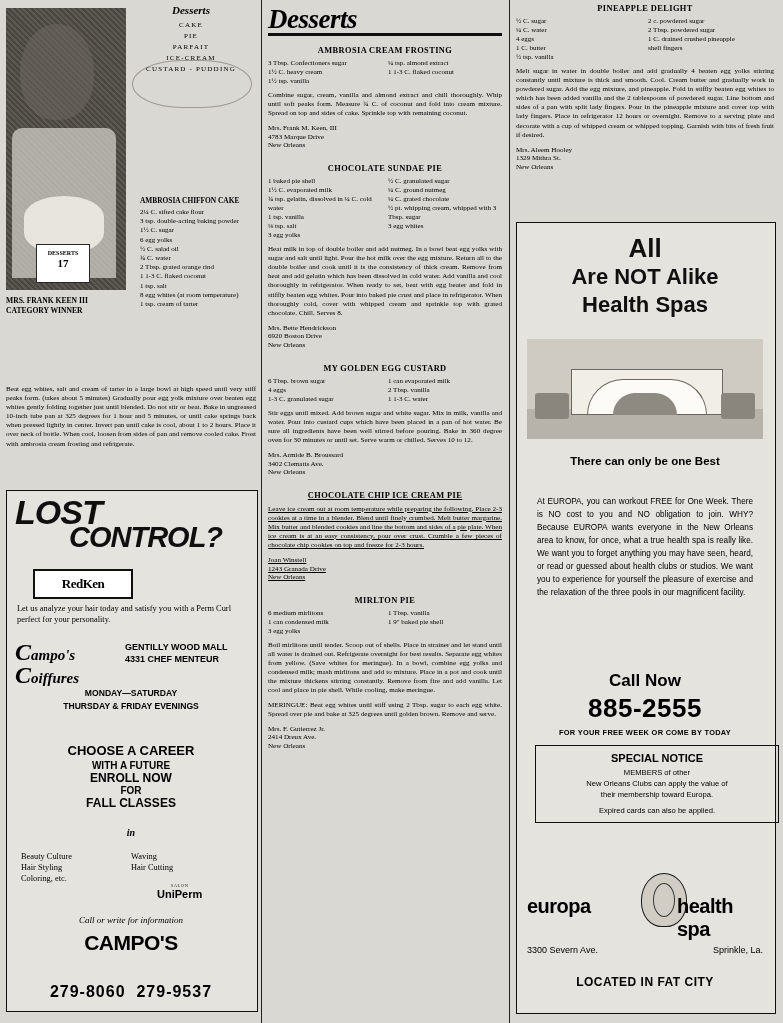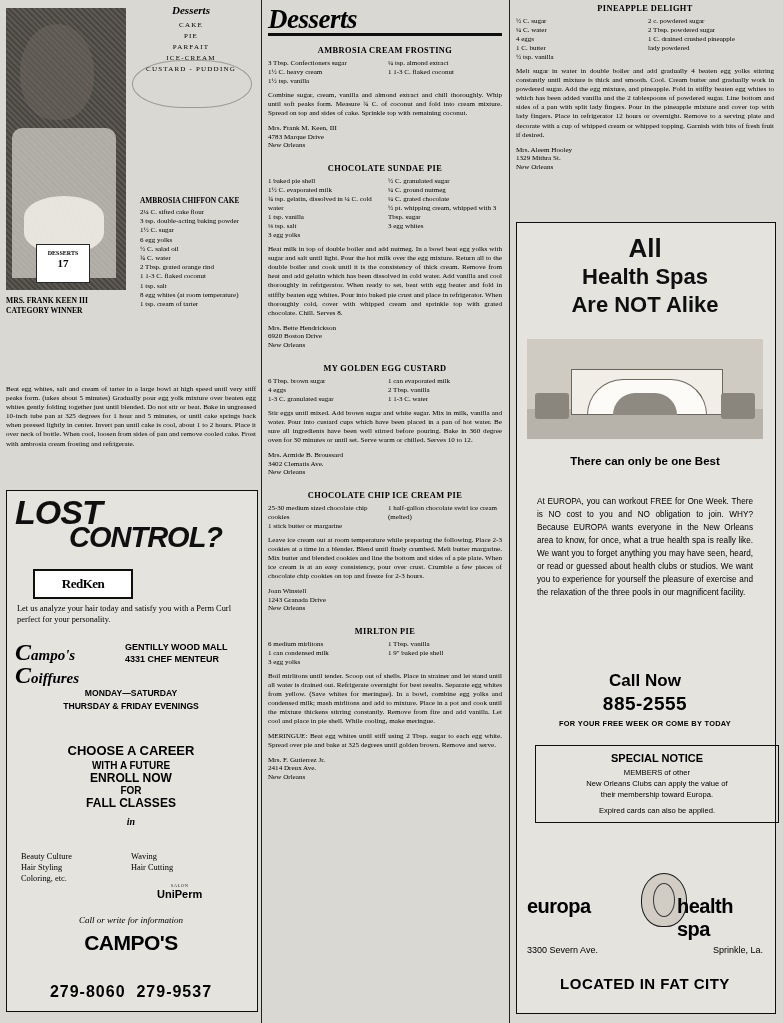--- a/index.html
+++ b/index.html
@@ -121,21 +121,21 @@
       <div>MONDAY—SATURDAY</div>
       <div>THURSDAY &amp; FRIDAY EVENINGS</div>
     </div>
 
     <div style="position:absolute;left:0;top:252px;width:248px;text-align:center;font-family:'Liberation Sans',sans-serif;font-weight:bold;">
       <div style="font-size:13px;">CHOOSE A CAREER</div>
       <div style="font-size:10px;margin-top:2px;">WITH A FUTURE</div>
       <div style="font-size:12px;">ENROLL NOW</div>
       <div style="font-size:10px;">FOR</div>
       <div style="font-size:12px;">FALL CLASSES</div>
-      <div style="font-style:italic;font-family:'Liberation Serif',serif;font-size:10px;margin-top:6px;">in</div>
+      <div style="font-style:italic;font-family:'Liberation Serif',serif;font-size:10px;margin-top:17px;">in</div>
     </div>
 
     <div style="position:absolute;left:14px;top:360px;width:220px;font-family:'Liberation Serif',serif;font-size:8.4px;line-height:11px;">
       <div style="display:flex;">
         <div style="width:110px;">Beauty Culture</div>
         <div style="width:100px;">Waving</div>
       </div>
       <div style="display:flex;">
         <div style="width:110px;">Hair Styling</div>
         <div style="width:100px;">Hair Cutting</div>
@@ -228,31 +228,22 @@
         </div>
       </div>
       <div class="body-txt">Stir eggs until mixed. Add brown sugar and white sugar. Mix in milk, vanilla and water. Pour into custard cups which have been placed in a pan of hot water. Be sure all ingredients have been well stirred before pouring. Bake in 360 degree oven for 30 minutes or until set. Serve warm or chilled. Serves 10 to 12.</div>
       <div class="sig">
         <div>Mrs. Armide B. Broussard</div>
         <div>3402 Clematis Ave.</div>
         <div>New Orleans</div>
       </div>
     </div>
 
-    <div style="margin-top:14px;">
+    <div style="margin-top:14px;text-decoration:underline;">
       <div class="recipe-title">CHOCOLATE CHIP ICE CREAM PIE</div>
-      <div class="ing">
-        <div>
-          <div>25-30 medium sized chocolate chip cookies</div>
-          <div>1 stick butter or margarine</div>
-        </div>
-        <div>
-          <div>1 half-gallon chocolate swirl ice cream (melted)</div>
-        </div>
-      </div>
       <div class="body-txt">Leave ice cream out at room temperature while preparing the following. Place 2-3 cookies at a time in a blender. Blend until finely crumbed. Melt butter margarine. Mix butter and blended cookies and line the bottom and sides of a pie plate. When ice cream is at an easy consistency, pour over crust. Crumble a few pieces of chocolate chip cookies on top and freeze for 2-3 hours.</div>
       <div class="sig">
         <div>Joan Winstell</div>
         <div>1243 Granada Drive</div>
         <div>New  Orleans</div>
       </div>
     </div>
 
     <div style="margin-top:14px;">
       <div class="recipe-title">MIRLTON PIE</div>
@@ -285,57 +276,57 @@
           <div>½ C. sugar</div>
           <div>¼ C. water</div>
           <div>4 eggs</div>
           <div>1 C. butter</div>
           <div>½ tsp. vanilla</div>
         </div>
         <div>
           <div>2 c. powdered sugar</div>
           <div>2 Tbsp. powdered sugar</div>
           <div>1 C. drained crushed pineapple</div>
-          <div>lady powdered</div>
+          <div>shell fingers</div>
         </div>
       </div>
       <div class="body-txt">Melt sugar in water in double boiler and add gradually 4 beaten egg yolks stirring constantly until mixture is thick and smooth. Cool. Cream butter and gradually work in powdered sugar. Add the egg mixture, and pineapple. Fold in stiffly beaten egg whites to which has been added vanilla and the 2 tablespoons of powdered sugar. Line bottom and sides of a pan with split lady fingers. Pour in the pineapple mixture and cover top with lady fingers. Place in refrigerator 12 hours or overnight. Remove to a serving plate and decorate with a cup of whipped cream or whipped topping. Garnish with bits of fresh fruit if desired.</div>
       <div class="sig">
         <div>Mrs. Aleem Hooley</div>
         <div>1329 Mithra St.</div>
         <div>New Orleans</div>
       </div>
     </div>
   </div>
 
   <div class="adbox" style="left:516px;top:222px;width:258px;height:790px;">
     <div style="position:absolute;left:0;top:10px;width:256px;text-align:center;font-family:'Liberation Sans',sans-serif;font-weight:bold;color:#111;">
       <div style="font-size:26px;line-height:30px;">All</div>
+      <div style="font-size:22px;line-height:28px;">Are NOT Alike</div>
       <div style="font-size:22px;line-height:28px;">Health Spas</div>
-      <div style="font-size:22px;line-height:28px;">Are NOT Alike</div>
     </div>
 
     <div style="position:absolute;left:10px;top:116px;width:236px;height:100px;background:#cdc9c1;overflow:hidden;">
       <div style="position:absolute;left:0;bottom:0;width:236px;height:30px;background:#b7b2a9;"></div>
       <div style="position:absolute;left:44px;bottom:24px;width:150px;height:44px;background:#efece6;border:1px solid #6c675f;"></div>
       <div style="position:absolute;left:60px;bottom:24px;width:118px;height:34px;border-radius:60px 60px 0 0;background:#fbf9f5;border:1px solid #6c675f;"></div>
       <div style="position:absolute;left:86px;bottom:24px;width:64px;height:22px;border-radius:40px 40px 0 0;background:#8e8a82;"></div>
       <div style="position:absolute;left:8px;bottom:20px;width:34px;height:26px;background:#8a857d;border-radius:3px;"></div>
       <div style="position:absolute;right:8px;bottom:20px;width:34px;height:26px;background:#8a857d;border-radius:3px;"></div>
     </div>
 
     <div style="position:absolute;left:0;top:230px;width:256px;text-align:center;font-family:'Liberation Sans',sans-serif;font-weight:bold;font-size:11.5px;line-height:16px;">
       <div>There can only be one Best</div>
     </div>
 
     <div style="position:absolute;left:20px;top:272px;width:216px;font-family:'Liberation Sans',sans-serif;font-size:8.2px;line-height:13px;text-align:justify;">At EUROPA, you can workout FREE for One Week. There is NO cost to you and NO obligation to join. WHY? Because EUROPA wants everyone in the New Orleans area to know, for once, what a true health spa is really like. We want you to forget anything you may have seen, heard, or read or guessed about health clubs or studios. We want you to experience for yourself the pleasure of exercise and the relaxation of the three pools in our magnificent facility.</div>
 
     <div style="position:absolute;left:0;top:448px;width:256px;text-align:center;">
       <div style="font-family:'Liberation Sans',sans-serif;font-weight:bold;font-size:17px;">Call Now</div>
-      <div style="font-family:'Liberation Sans',sans-serif;font-weight:bold;font-size:19px;letter-spacing:.5px;margin-top:2px;">885-2555</div>
+      <div style="font-family:'Liberation Sans',sans-serif;font-weight:bold;font-size:26px;letter-spacing:.5px;margin-top:2px;">885-2555</div>
       <div style="font-family:'Liberation Sans',sans-serif;font-weight:bold;font-size:7.4px;margin-top:4px;letter-spacing:.3px;">FOR YOUR FREE WEEK OR COME BY TODAY</div>
     </div>
 
     <div style="position:absolute;left:18px;top:522px;width:220px;border:1px solid #111;padding:6px 11px;text-align:center;font-family:'Liberation Sans',sans-serif;">
       <div style="font-weight:bold;font-size:11px;">SPECIAL NOTICE</div>
       <div style="font-size:7.6px;line-height:11px;margin-top:3px;">
         <div>MEMBERS of other</div>
         <div>New Orleans Clubs can apply the value of</div>
         <div>their membership toward Europa.</div>
         <div style="margin-top:5px;">Expired cards can also be applied.</div>
@@ -347,16 +338,16 @@
       <div style="position:absolute;left:126px;top:10px;width:20px;height:32px;border:1px solid #3a3a3a;border-radius:50%;"></div>
       <div style="position:absolute;left:0;top:22px;font-family:'Liberation Sans',sans-serif;font-weight:bold;font-size:20px;letter-spacing:-.5px;">europa</div>
       <div style="position:absolute;left:150px;top:22px;font-family:'Liberation Sans',sans-serif;font-weight:bold;font-size:20px;letter-spacing:-.5px;">health spa</div>
     </div>
 
     <div style="position:absolute;left:10px;top:722px;width:236px;display:flex;justify-content:space-between;font-family:'Liberation Sans',sans-serif;font-size:9px;">
       <div>3300 Severn Ave.</div>
       <div>Sprinkle, La.</div>
     </div>
 
-    <div style="position:absolute;left:0;top:752px;width:256px;text-align:center;font-family:'Liberation Sans',sans-serif;font-weight:bold;font-size:15px;letter-spacing:.5px;">LOCATED IN FAT CITY</div>
+    <div style="position:absolute;left:0;top:752px;width:256px;text-align:center;font-family:'Liberation Sans',sans-serif;font-weight:bold;font-size:12px;letter-spacing:.5px;">LOCATED IN FAT CITY</div>
   </div>
 
 </div>
 
 </body></html>

